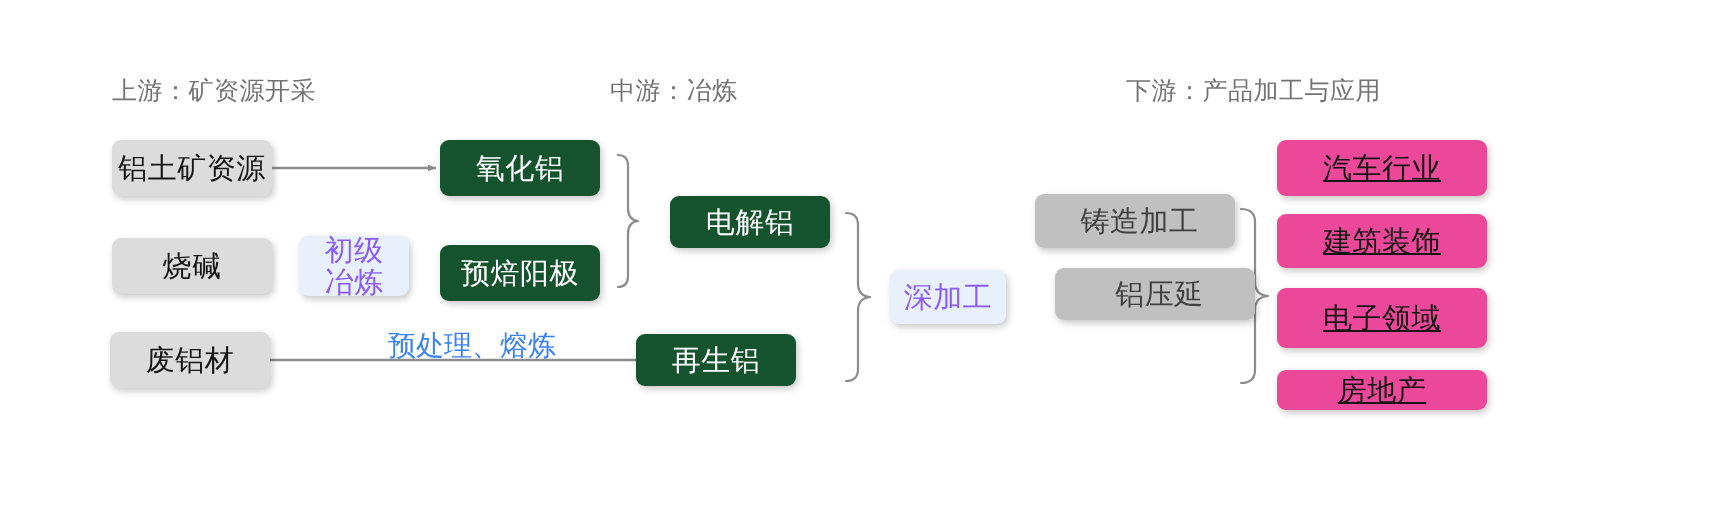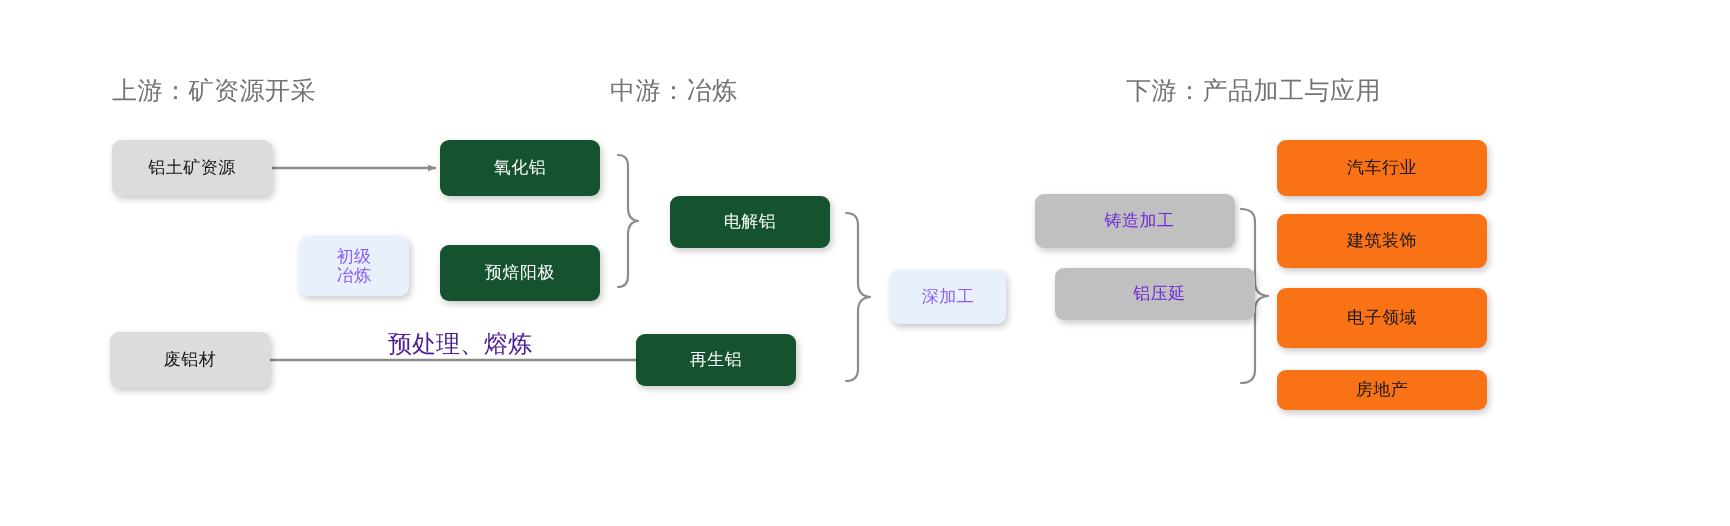--- a/index.html
+++ b/index.html
@@ -32,38 +32,39 @@
 
   
   .node {
     position: absolute;
     box-sizing: border-box;
     border-radius: 9px;
     display: flex;
     align-items: center;
     justify-content: center;
     text-align: center;
-    font-size: 17px;
+    font-size: 29px;
     line-height: 1.12;
     letter-spacing: 0.5px;
     white-space: pre-line;
     box-shadow: 2px 3px 7px rgba(0,0,0,0.22);
   }
   .node.grey-light {
     background: #dcdcdc;
     color: #161616;
   }
   .node.grey-mid {
     background: #c0c0c0;
-    color: #6d28d9;
+    color: #404040;
     padding-left: 9px;
   }
   .node.grey-app {
-    background: #f97316;
+    background: #ec4899;
     color: #161616;
+    text-decoration: underline;
   }
   .node.blue {
     background: #14532d;
     color: #ffffff;
   }
   .node.blue-pale {
     background: #e8f1fb;
     color: #8b5cf6;
   }
 
@@ -71,22 +72,22 @@
   .connector-layer {
     position: absolute;
     left: 0;
     top: 0;
     width: 1730px;
     height: 526px;
     pointer-events: none;
   }
   .edge-label {
     position: absolute;
-    font-size: 24px;
-    color: #4c1d95;
+    font-size: 28px;
+    color: #3b82f6;
     white-space: nowrap;
     line-height: 1;
   }
 </style>
 </head>
 <body>
 
 <div id="canvas">
 
   <div class="section-header" style="left:112px; top:78px;">上游：矿资源开采</div>
@@ -126,20 +127,21 @@
              Q 1255 295 1268 296
              Q 1255 297 1255 310
              L 1255 370
              Q 1255 383 1241 383" fill="none" stroke="#8c8c8c" stroke-width="2.2" stroke-linecap="round" stroke-linejoin="round"></path>
   </svg>
 
   <div class="edge-label" style="left:388px; top:332px;">预处理、熔炼</div>
 
   <div class="node grey-light" style="left:112px; top:140px; width:160px; height:56px;">铝土矿资源</div>
 
+  <div class="node grey-light" style="left:112px; top:238px; width:160px; height:56px;">烧碱</div>
 
   <div class="node grey-light" style="left:110px; top:332px; width:160px; height:56px;">废铝材</div>
 
   <div class="node blue-pale" style="left:299px; top:236px; width:110px; height:60px;">初级
 冶炼</div>
 
   <div class="node blue" style="left:440px; top:140px; width:160px; height:56px;">氧化铝</div>
 
   <div class="node blue" style="left:440px; top:238px; width:160px; height:56px;margin-top:7px;">预焙阳极</div>
 

